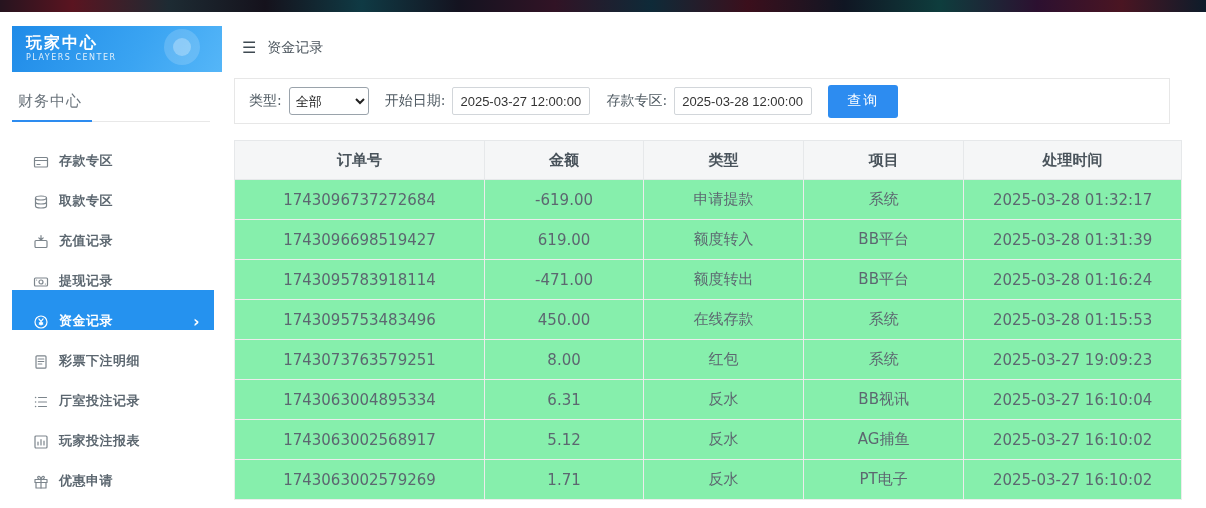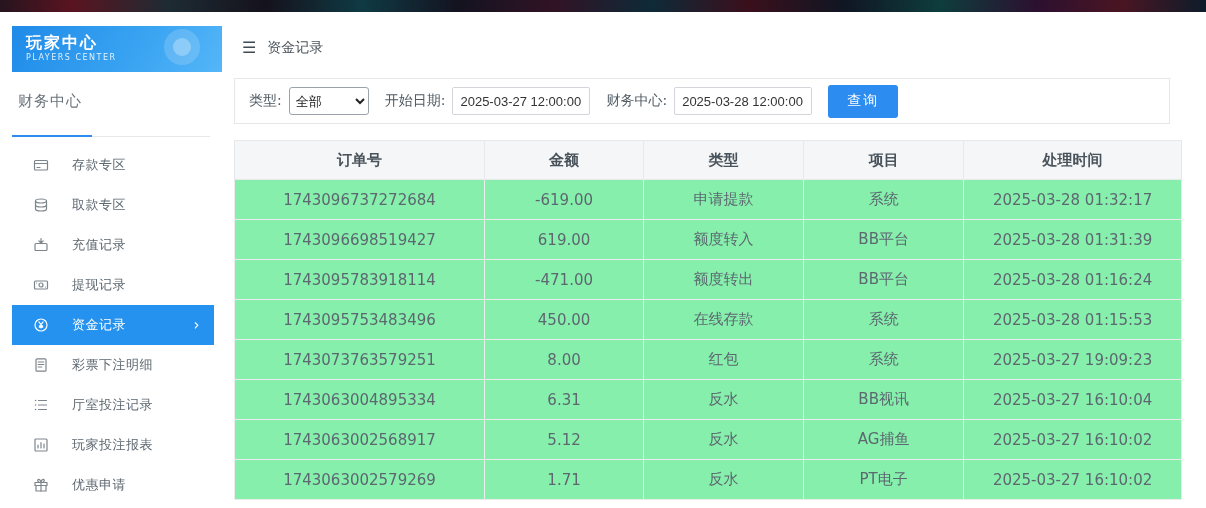--- a/index.html
+++ b/index.html
@@ -23,28 +23,28 @@
     color:#fff; padding:7px 0 12px 14px; overflow:hidden;
   }
   .sb-title { font-size:16px; font-weight:bold; letter-spacing:2px; line-height:19px; }
   .sb-subtitle { font-size:8px; letter-spacing:1.5px; color:rgba(255,255,255,.85); margin-top:1px; }
   .circ1 { position:absolute; right:22px; top:3px; width:36px; height:36px; border-radius:50%;
            background:rgba(255,255,255,.16); }
   .circ2 { position:absolute; right:31px; top:12px; width:18px; height:18px; border-radius:50%;
            background:rgba(255,255,255,.28); }
 
   .sb-section { margin:20px 12px 0 12px; border-bottom:1px solid #e8e8e8; color:#6a737b; font-size:15px; }
-  .sb-section-inner { display:inline-block; padding:0 10px 24px 6px; border-bottom:2px solid #2d8cf0;
+  .sb-section-inner { display:inline-block; padding:0 10px 9px 6px; border-bottom:2px solid #2d8cf0;
                       margin-bottom:-1px; letter-spacing:1px; }
 
   .menu { list-style:none; margin-top:8px; }
   .mi {
-    height:40px; display:flex; align-items:center; gap:23px;
+    height:40px; display:flex; align-items:flex-end; gap:10px;
     margin-left:12px; width:202px; padding-left:21px;
-    color:#5c6770; font-size:13px; cursor:pointer; letter-spacing:.5px;
+    color:#5c6770; font-size:13px; cursor:pointer; letter-spacing:.5px;font-weight:bold;
   }
   .mi .ico { width:16px; height:16px; flex:0 0 16px; opacity:.8; }
   .mi .ico svg { width:16px; height:16px; display:block; }
   .mi.active { background:#2592ef; color:#fff; }
   .mi.active .ico { opacity:1; }
   .mi-chevron { margin-left:auto; margin-right:14px; font-size:15px; line-height:1; }
 
   
   .main { position:absolute; left:222px; top:12px; width:984px; height:496px; background:#fff; }
   .crumb { display:flex; align-items:center; gap:11px; padding:27px 0 0 20px;
@@ -196,21 +196,21 @@
       <span>资金记录</span>
     </div>
 
     <div class="filter">
       <span class="f-label">类型:</span>
       <select class="type-select">
         <option>全部</option>
       </select>
       <span class="f-label">开始日期:</span>
       <input class="date-input" type="text" value="2025-03-27 12:00:00" style="">
-      <span class="f-label">财务中心:</span>
+      <span class="f-label">存款专区:</span>
       <input class="date-input" type="text" value="2025-03-28 12:00:00" style="">
       <button class="query-btn">查询</button>
     </div>
 
     <table class="records">
       <colgroup>
         <col style="width:26.4%">
           <col style="width:16.8%">
           <col style="width:16.9%">
           <col style="width:16.9%">

